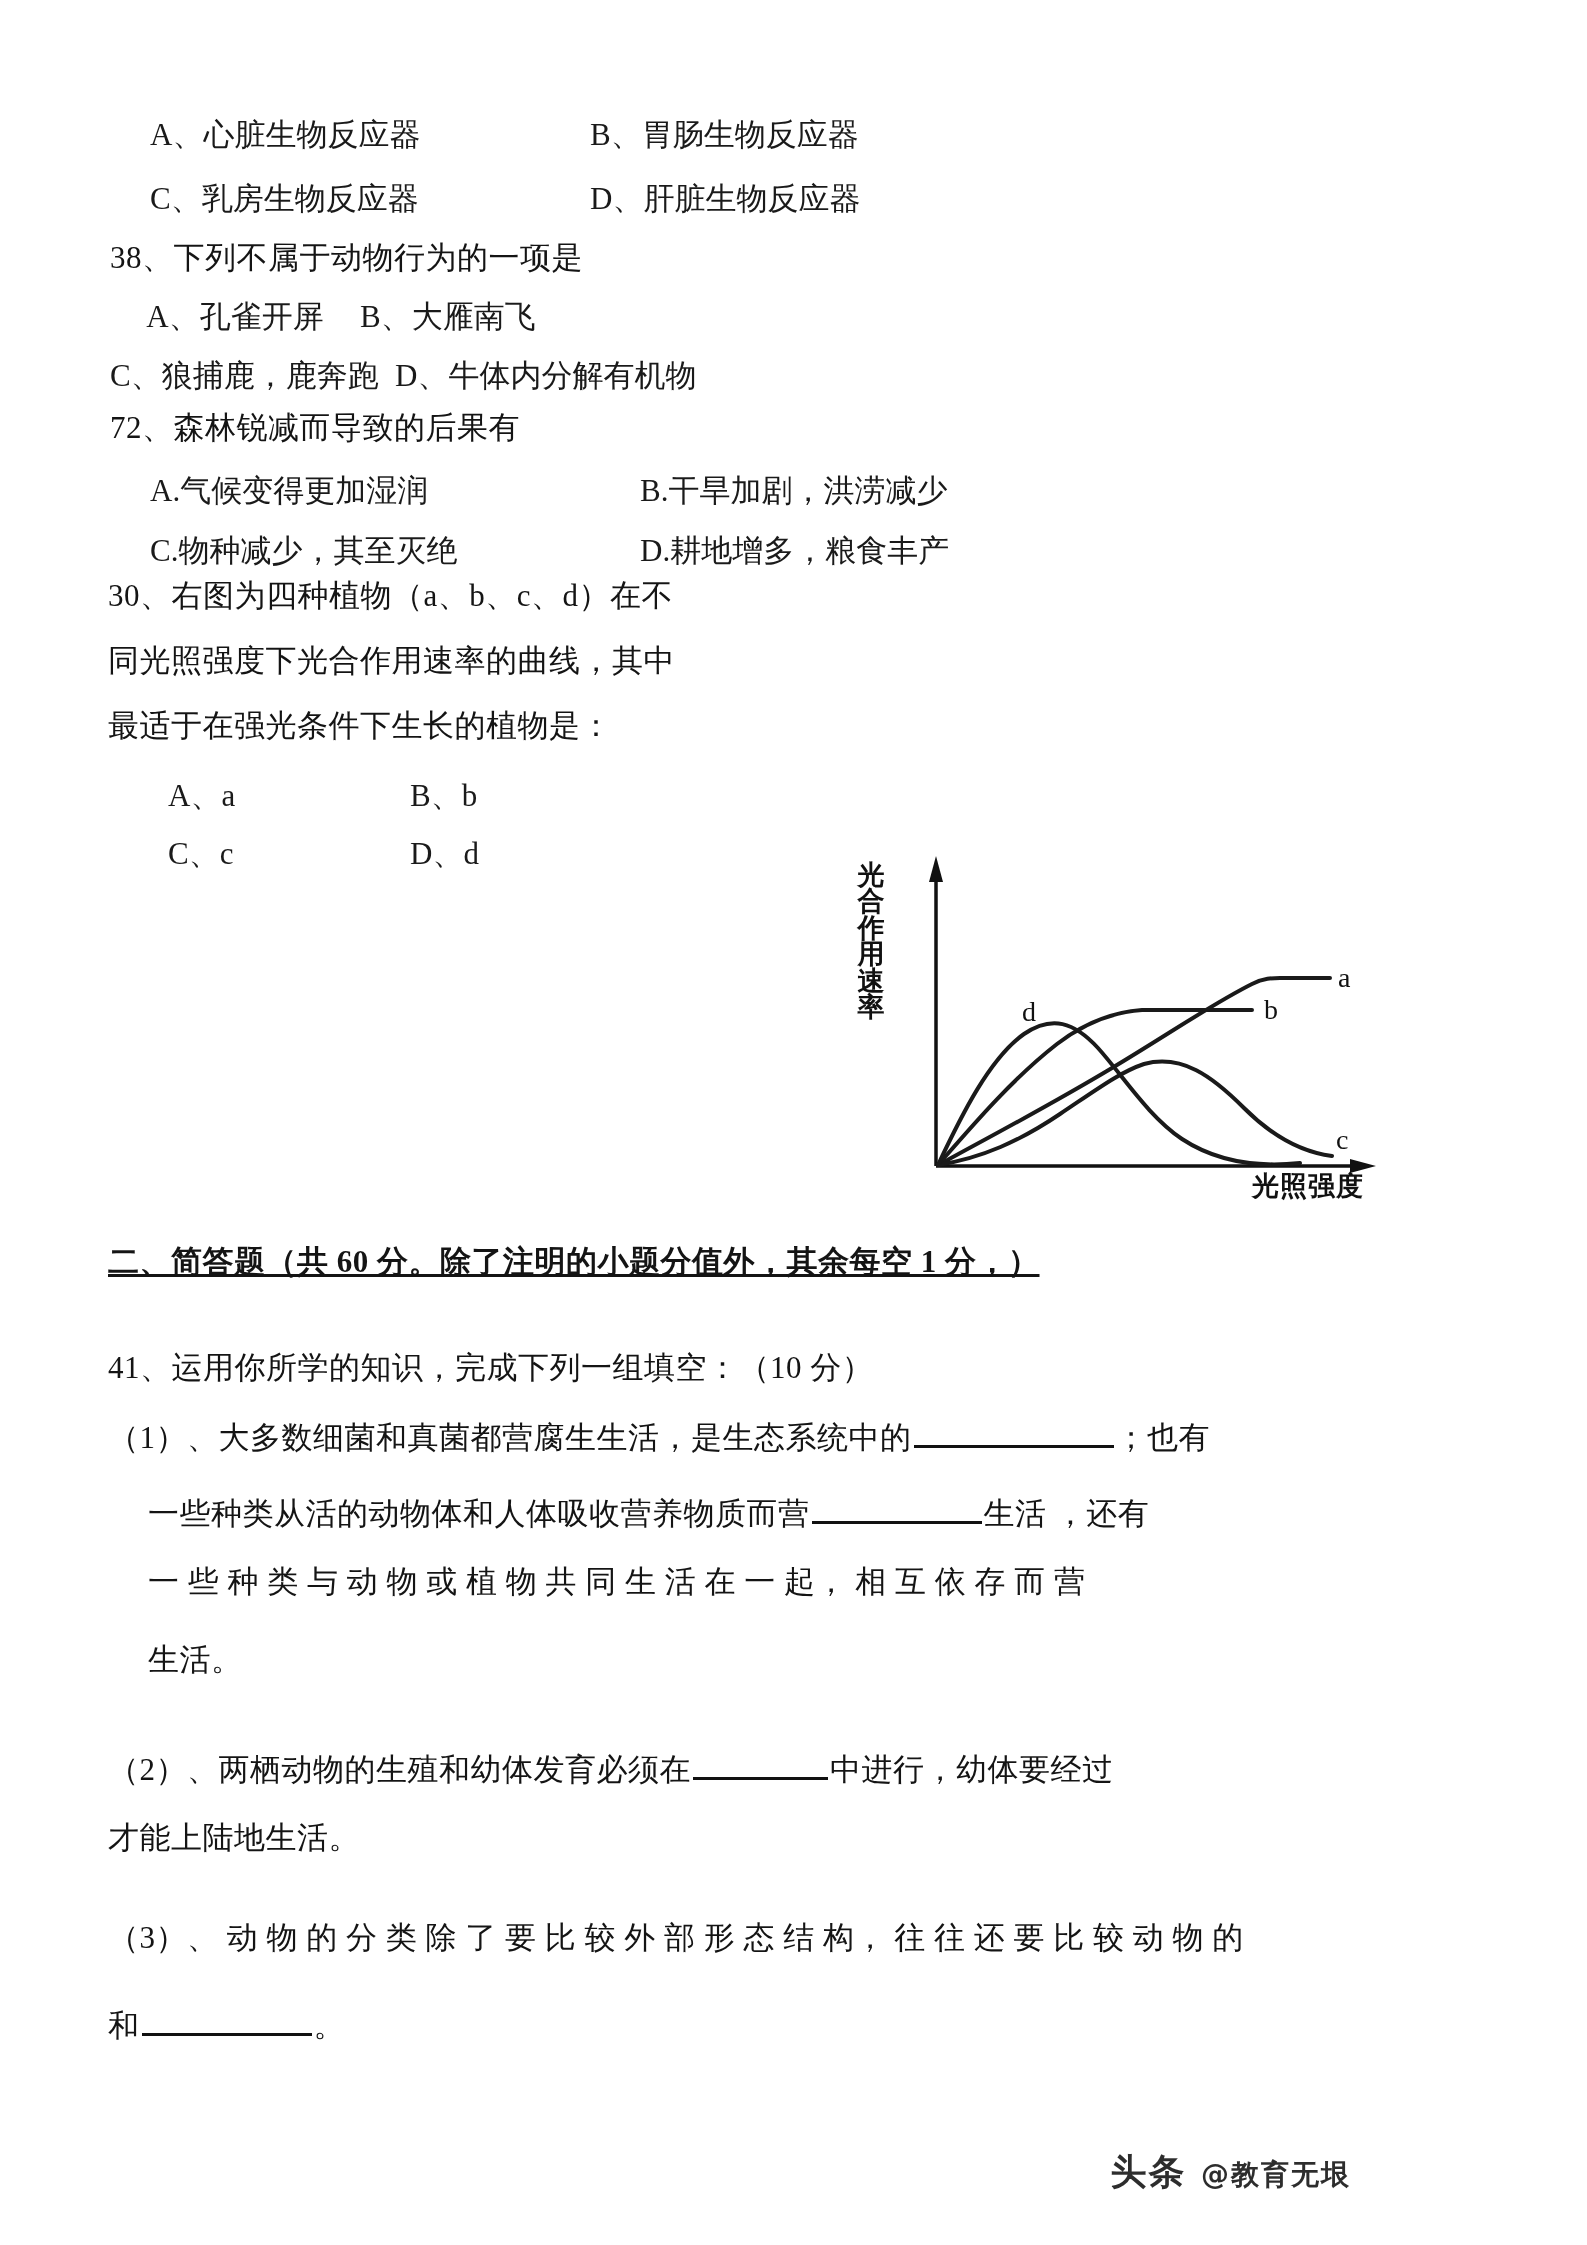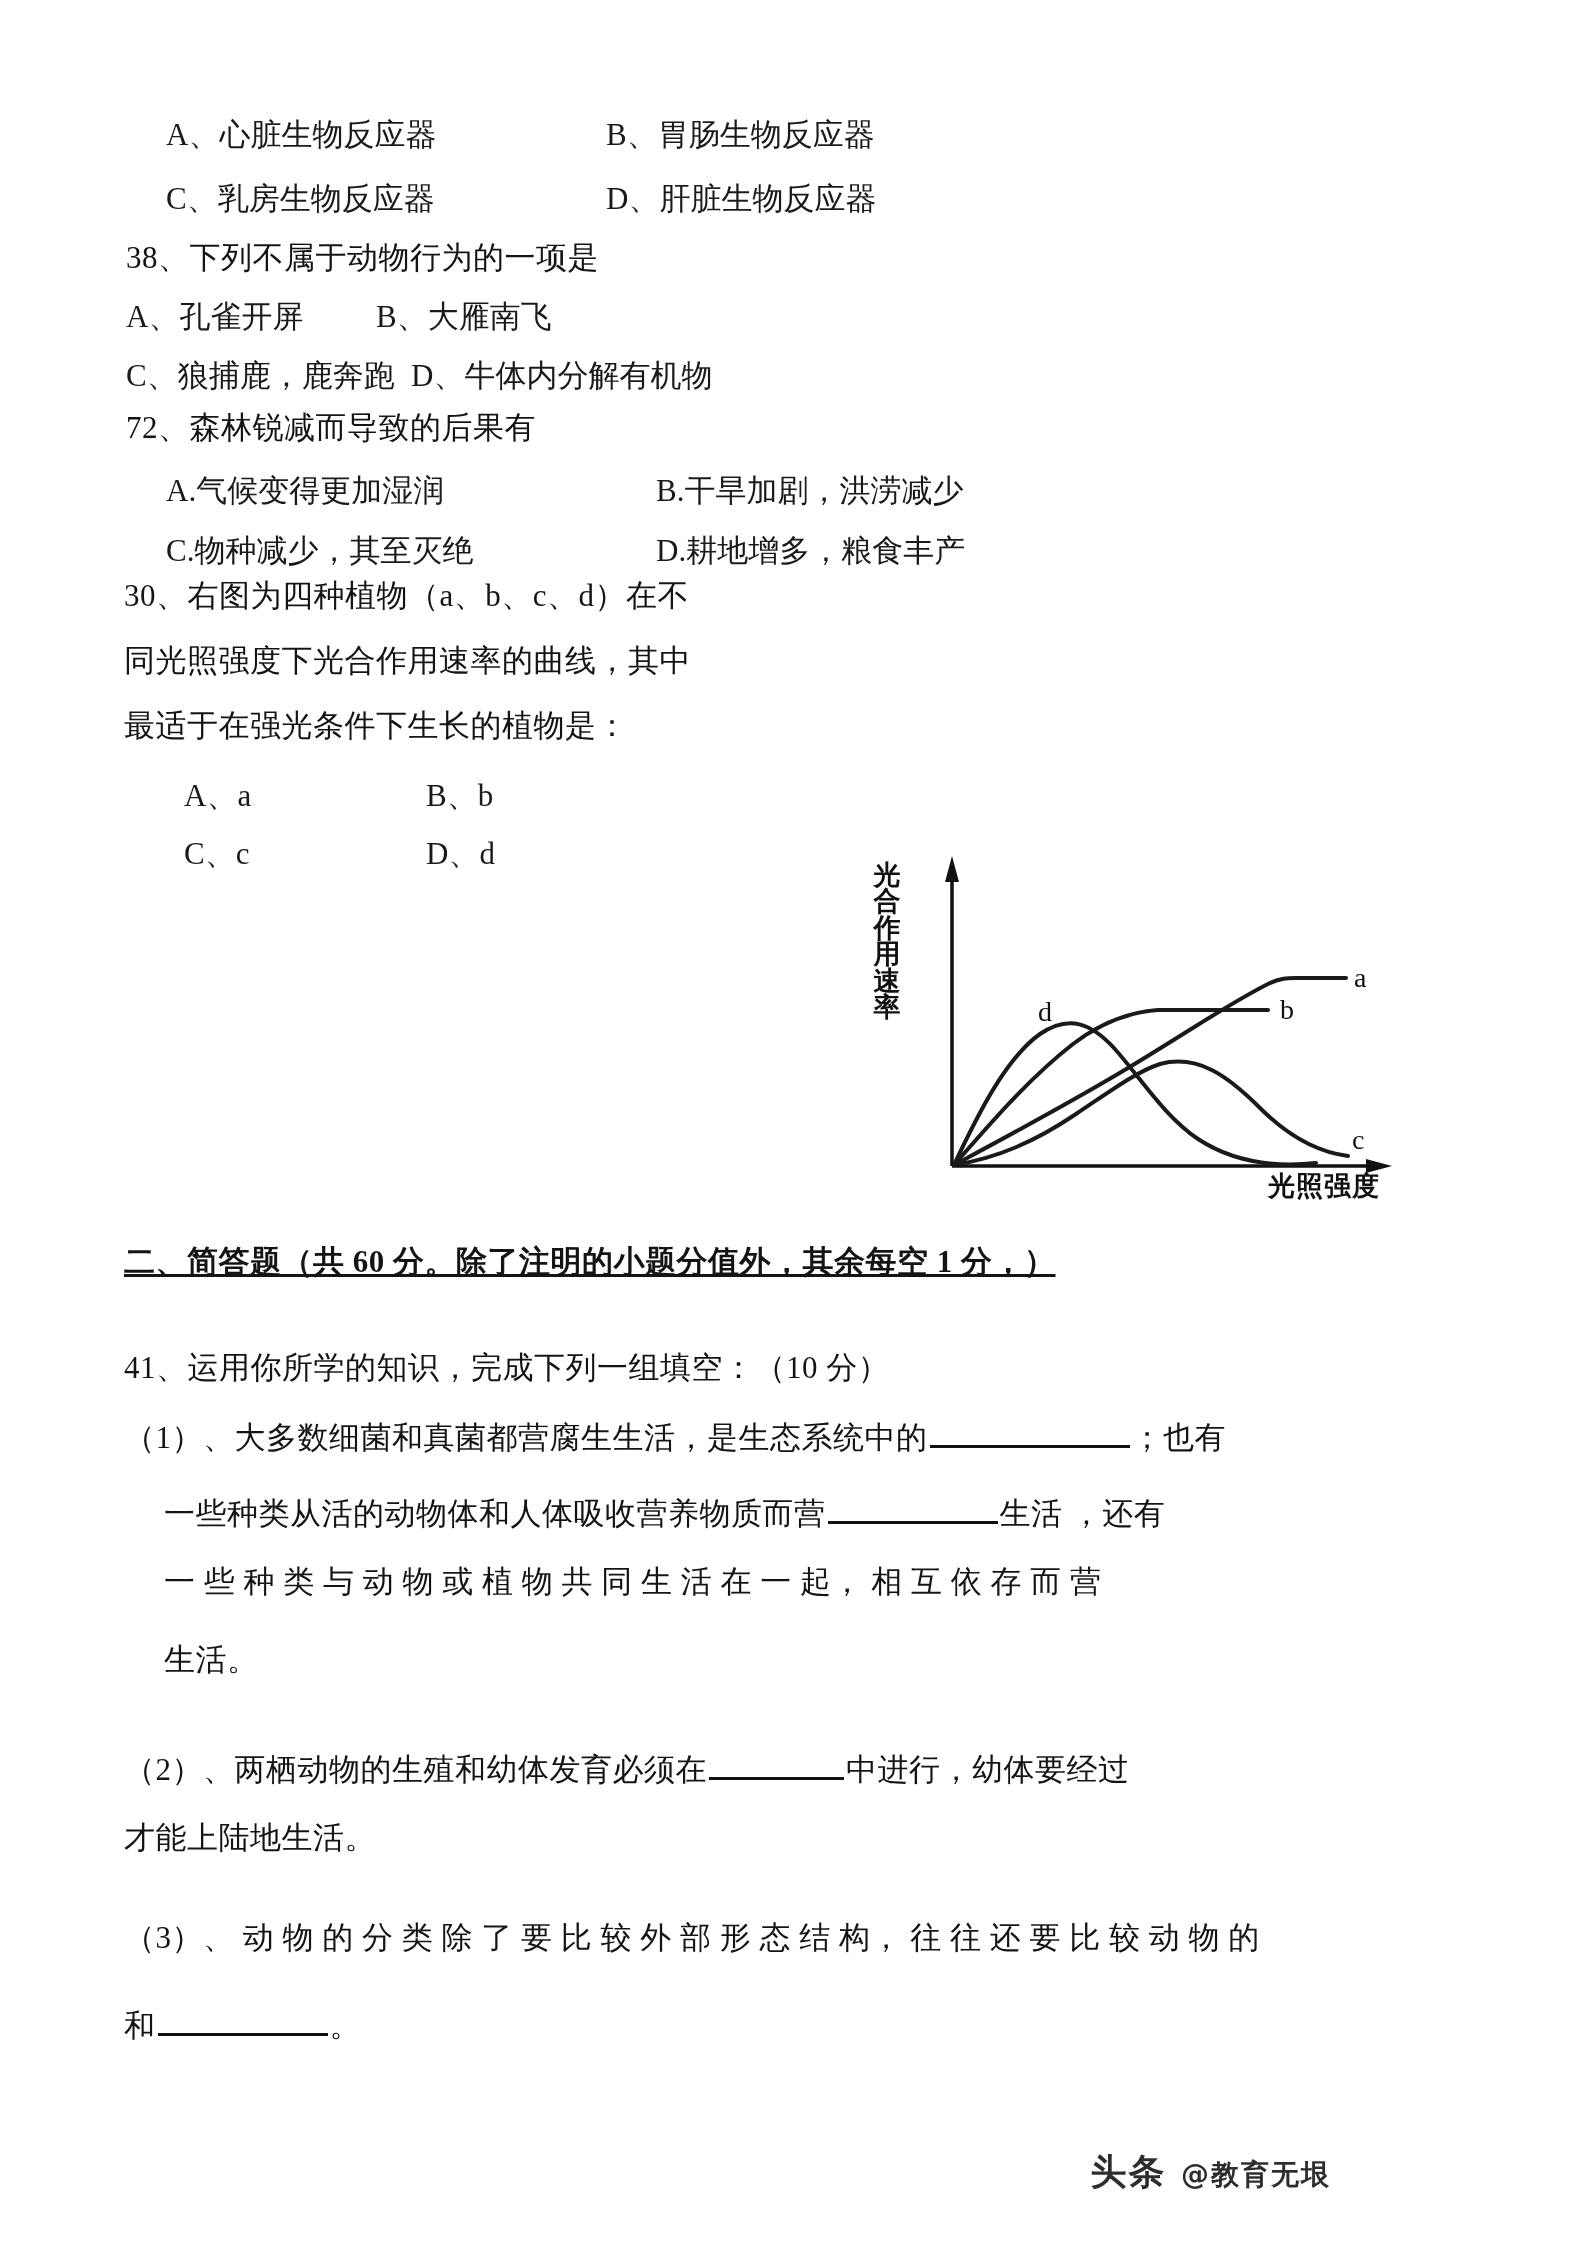--- a/index.html
+++ b/index.html
@@ -13,24 +13,25 @@
   }
   #page {
     position: relative;
     width: 1587px;
     height: 2245px;
     background: #ffffff;
     overflow: hidden;
   }
   .content {
     position: absolute;
-    left: 16px;
+    left: 0;
     top: 0;
     width: 1377px;
     height: 2245px;
+    padding-left: 36px;
   }
 
   
   .line {
     position: absolute;
     white-space: nowrap;
     font-size: 31px;
     line-height: 1.0;
     letter-spacing: 0.5px;
     color: #141414;
@@ -122,21 +123,21 @@
   <div class="optrow" style="left:150px; top:114px;">
     <span class="col-a">A、心脏生物反应器</span>
     <span class="col-b">B、胃肠生物反应器</span>
   </div>
   <div class="optrow" style="left:150px; top:178px;">
     <span class="col-a">C、乳房生物反应器</span>
     <span class="col-b">D、肝脏生物反应器</span>
   </div>
 
   <div class="line" style="left:110px; top:242px;">38、下列不属于动物行为的一项是</div>
-  <div class="optrow" style="left:110px; top:296px;">
+  <div class="optrow" style="left:110px; top:296px;text-align:center;">
     <span class="col-a" style="width:250px; flex:0 0 250px;">A、孔雀开屏</span>
     <span class="col-b">B、大雁南飞</span>
   </div>
   <div class="optrow" style="left:110px; top:355px;font-family:Liberation Serif, serif;">
     <span class="col-a" style="width:285px; flex:0 0 285px;">C、狼捕鹿，鹿奔跑</span>
     <span class="col-b">D、牛体内分解有机物</span>
   </div>
 
   <div class="line" style="left:110px; top:412px;">72、森林锐减而导致的后果有</div>
   <div class="optrow" style="left:150px; top:470px;">

